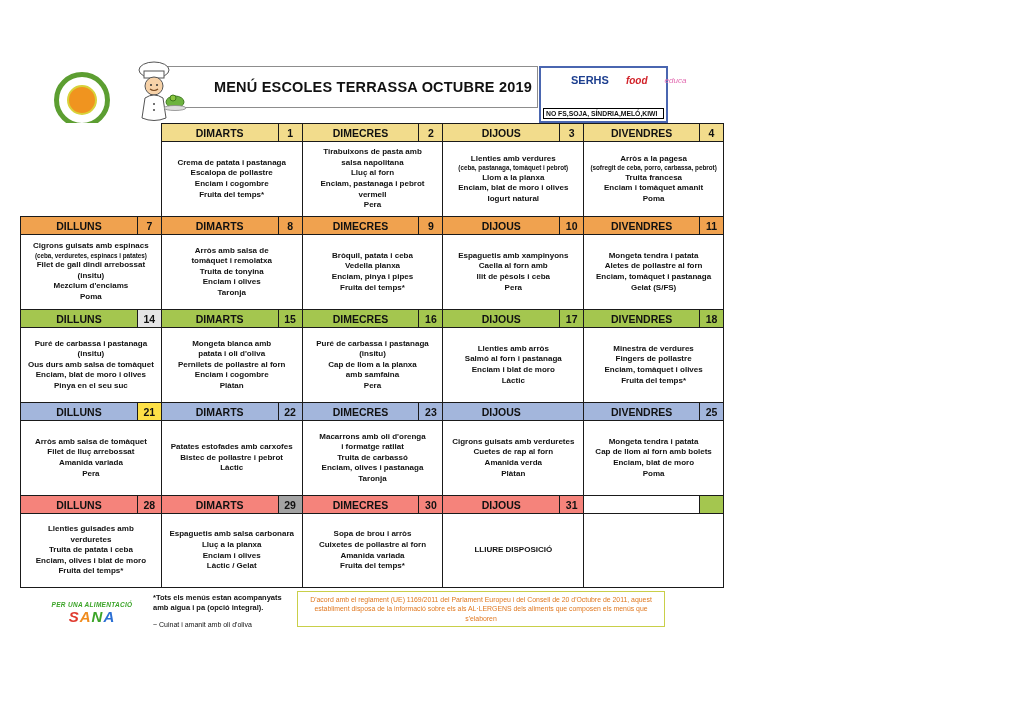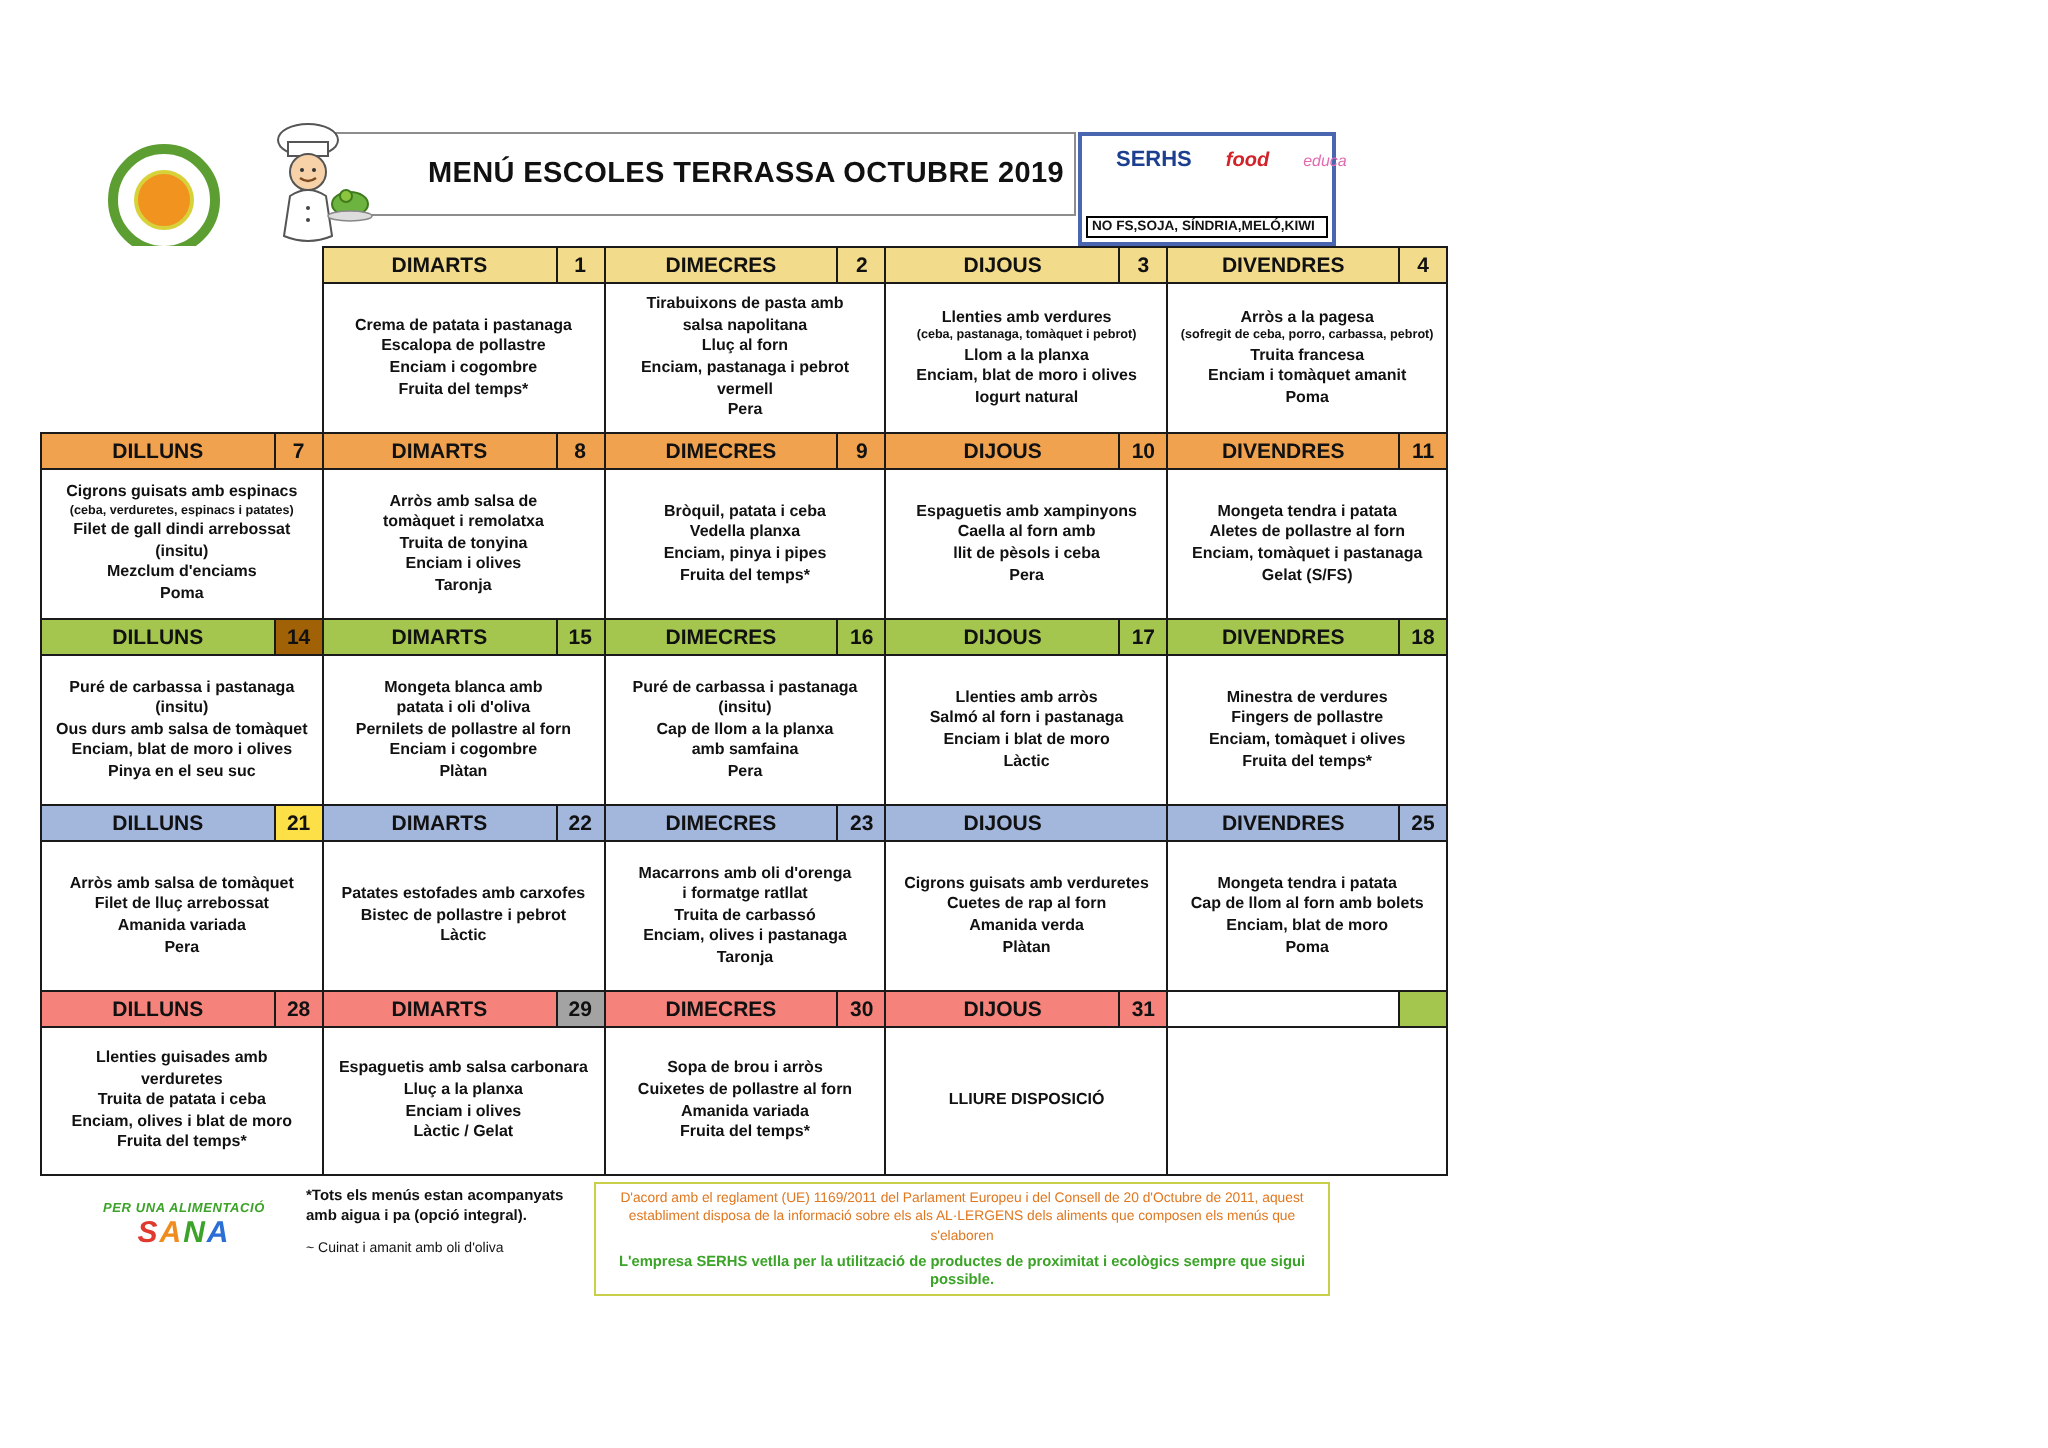--- a/index.html
+++ b/index.html
@@ -12,21 +12,21 @@
   .logo-circle .inner{width:26px;height:26px;border-radius:50%;background:#f0941f;border:2px solid #d8d23a;}
 
   .title-box{position:absolute;left:150px;top:66px;width:388px;height:42px;border:1px solid #8d8d8d;
       box-sizing:border-box;display:flex;align-items:center;justify-content:center;padding-left:58px;}
   .title{font-size:14.5px;font-weight:700;letter-spacing:.2px;}
 
   .chef{position:absolute;left:128px;top:58px;width:64px;height:66px;}
 
   .brand-box{position:absolute;left:539px;top:66px;width:129px;height:57px;border:2px solid #4a66b0;
       box-sizing:border-box;background:#fff;display:flex;flex-direction:column;justify-content:space-between;}
-  .brand-top{display:flex;align-items:center;gap:17px;padding:3px 3px 0 0;}
+  .brand-top{display:flex;align-items:center;gap:17px;padding:3px 3px 0 13px;}
   .brand-serhs{font-size:11px;font-weight:700;color:#1d3f8f;}
   .brand-food{font-size:10px;font-weight:700;color:#d2232a;font-style:italic;}
   .brand-educa{font-size:8px;color:#e26bb0;font-style:italic;margin-left:auto;margin-right:2px;}
   .redsq{width:8px;height:8px;background:#d2232a;border-radius:2px;}
   .no-box{border:1px solid #000;margin:0 2px 2px 2px;padding:1px 2px;font-size:6.8px;font-weight:700;}
 
   
   .menu-table{position:absolute;left:20px;top:123px;width:704px;}
   .row{display:grid;grid-template-columns:repeat(5,1fr);}
   .hcell{display:flex;align-items:stretch;height:18px;border-left:1px solid #1a1a1a;border-top:1px solid #1a1a1a;box-sizing:border-box;}
@@ -209,21 +209,21 @@
             <div class="mline">Aletes de pollastre al forn</div>
             <div class="mline">Enciam, tomàquet i pastanaga</div>
             <div class="mline">Gelat (S/FS)</div>
           </div>
         </div>
       </div>
       <div class="week">
         <div class="row">
           <div class="hcell" style="background: rgb(164, 198, 79);">
             <div class="dayname">DILLUNS</div>
-            <div class="daynum" style="background: #a16207; text-align: right;">14</div>
+            <div class="daynum" style="background: #e5e5e5; text-align: right;">14</div>
           </div>
           <div class="hcell" style="background: rgb(164, 198, 79);">
             <div class="dayname">DIMARTS</div>
             <div class="daynum" style="background: rgb(164, 198, 79);">15</div>
           </div>
           <div class="hcell" style="background: rgb(164, 198, 79);">
             <div class="dayname">DIMECRES</div>
             <div class="daynum" style="background: rgb(164, 198, 79);">16</div>
           </div>
           <div class="hcell" style="background: rgb(164, 198, 79);">
@@ -381,16 +381,15 @@
     <div class="eat-line2 rainbow"><span style="color: rgb(224, 58, 47);">S</span><span style="color: rgb(240, 140, 30);">A</span><span style="color: rgb(59, 164, 40);">N</span><span style="color: rgb(43, 111, 212);">A</span></div>
   </div>
 
   <div class="notes">
     <div class="note1">*Tots els menús estan acompanyats amb aigua i pa (opció integral).</div>
     <div class="note2">~  Cuinat i amanit amb oli d'oliva</div>
   </div>
 
   <div class="legal">
     <div class="legal1">D'acord amb el reglament (UE) 1169/2011  del Parlament Europeu i del Consell de 20 d'Octubre de 2011, aquest establiment disposa de la informació sobre els als AL·LERGENS dels aliments que composen els menús que s'elaboren</div>
-    <div class="legal2">L'empresa SERHS vetlla per la utilització de productes de proximitat i ecològics sempre que sigui possible.</div>
   </div>
 
 </div>
 
 </body></html>

